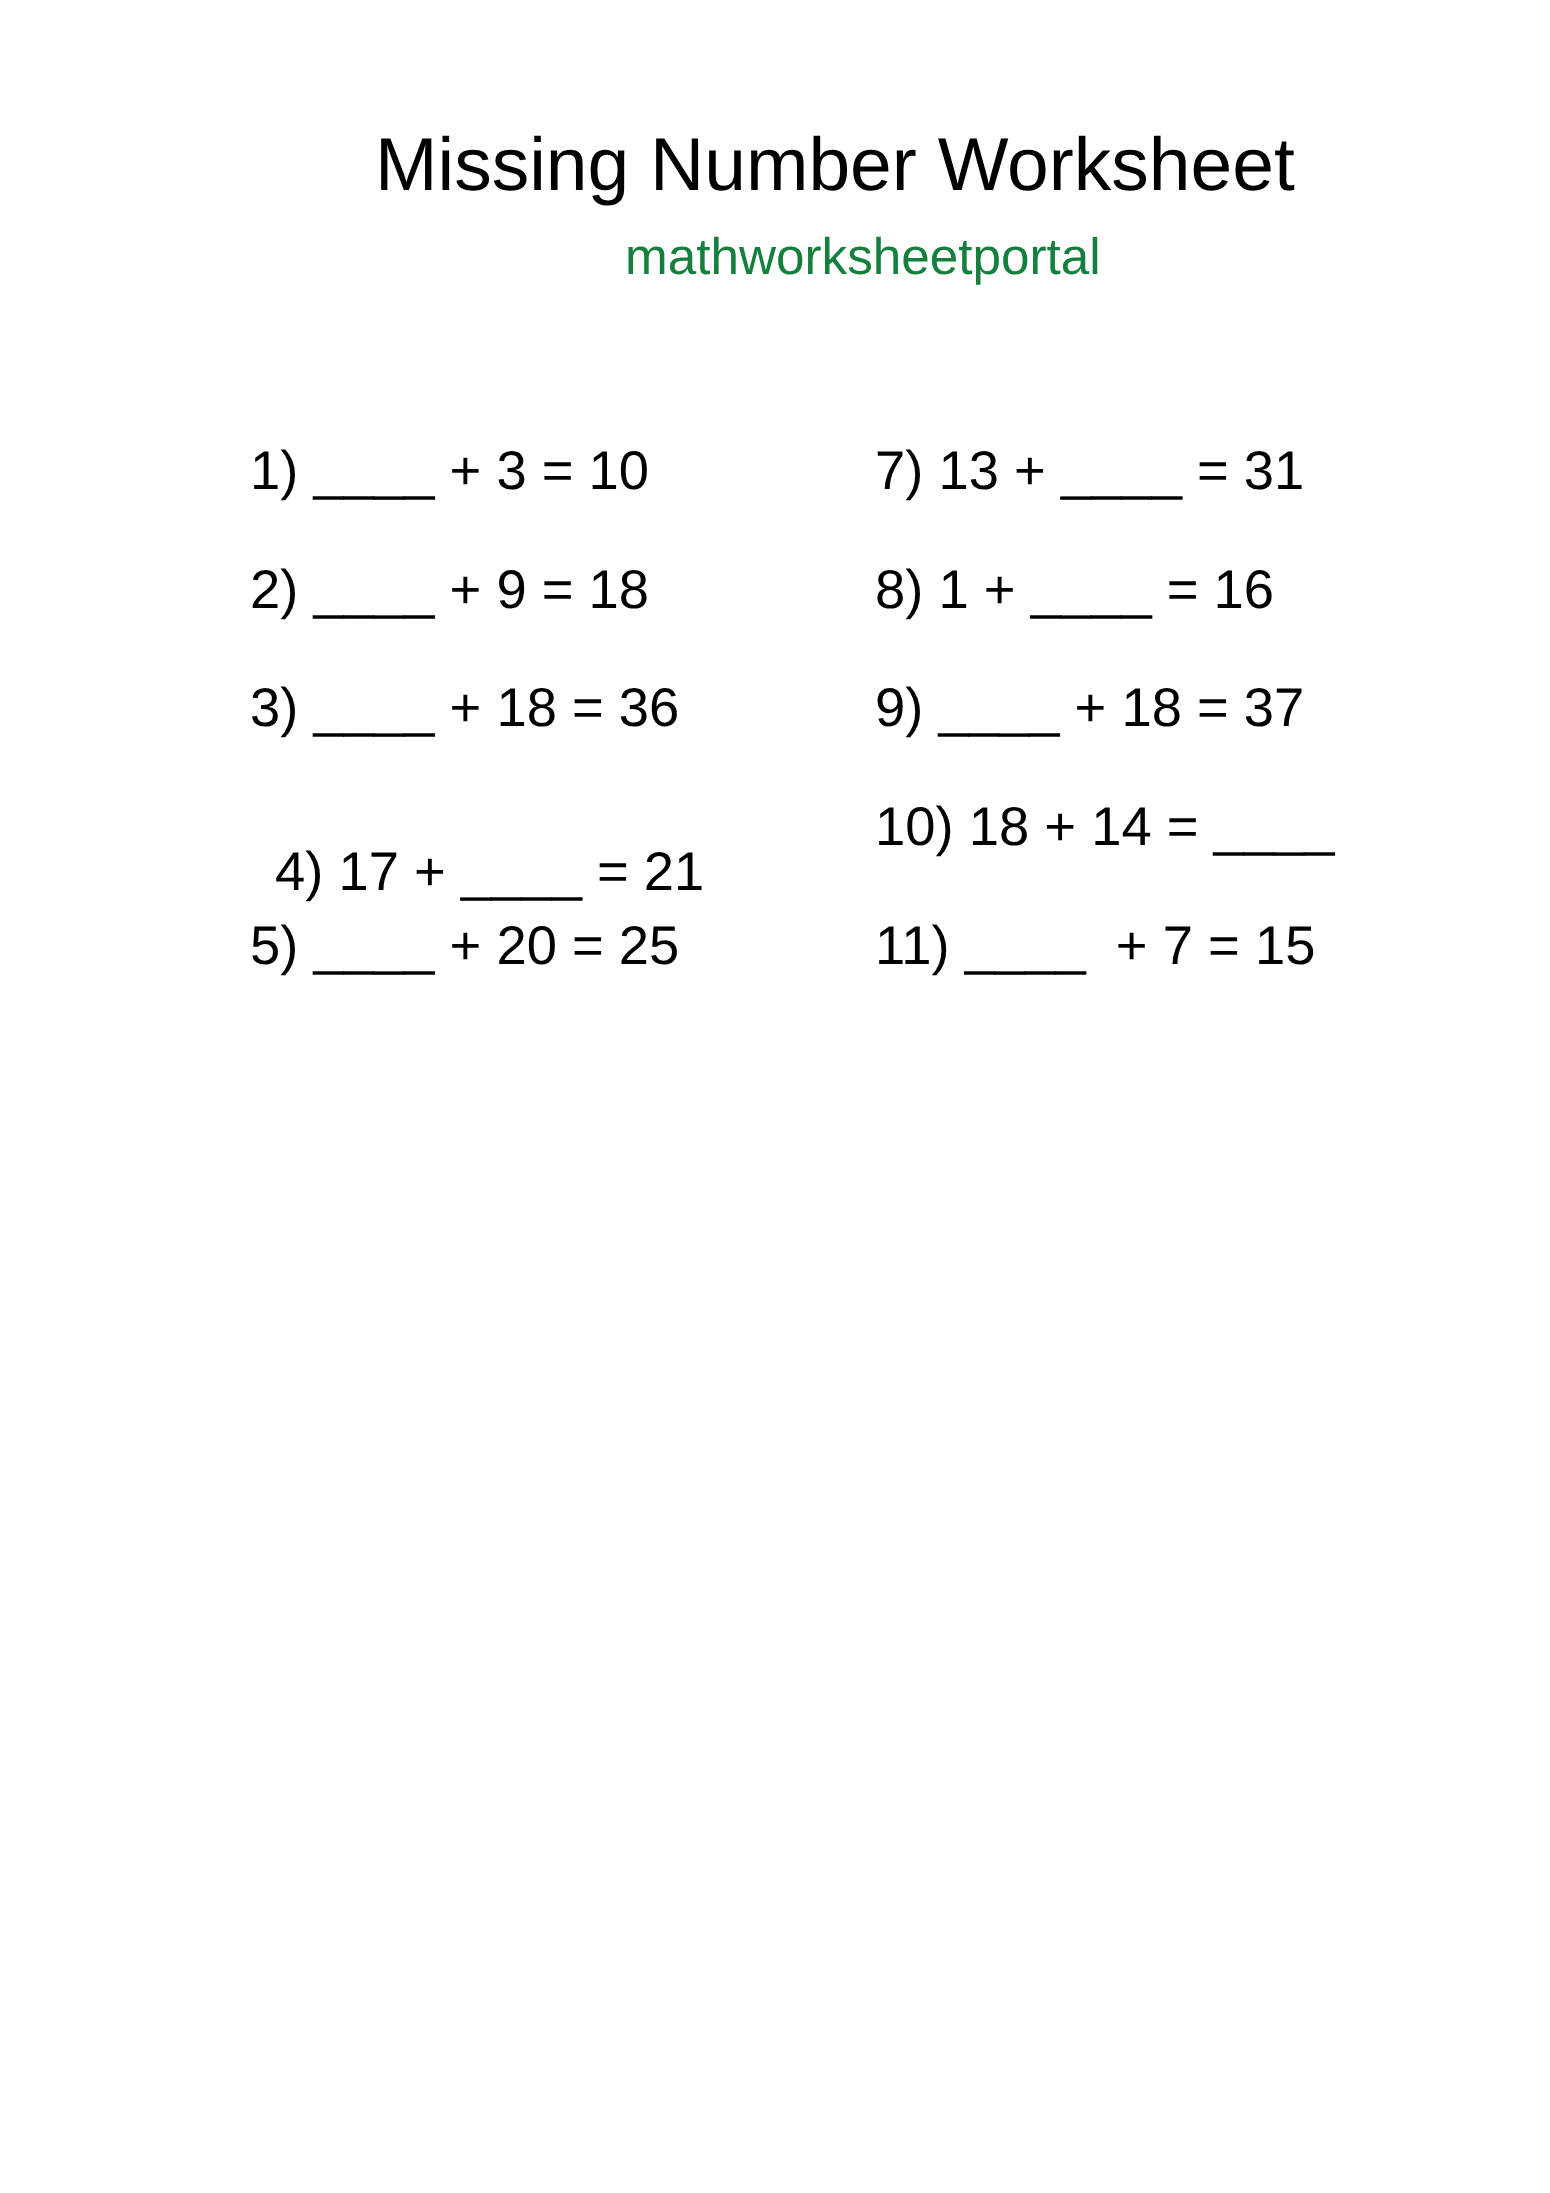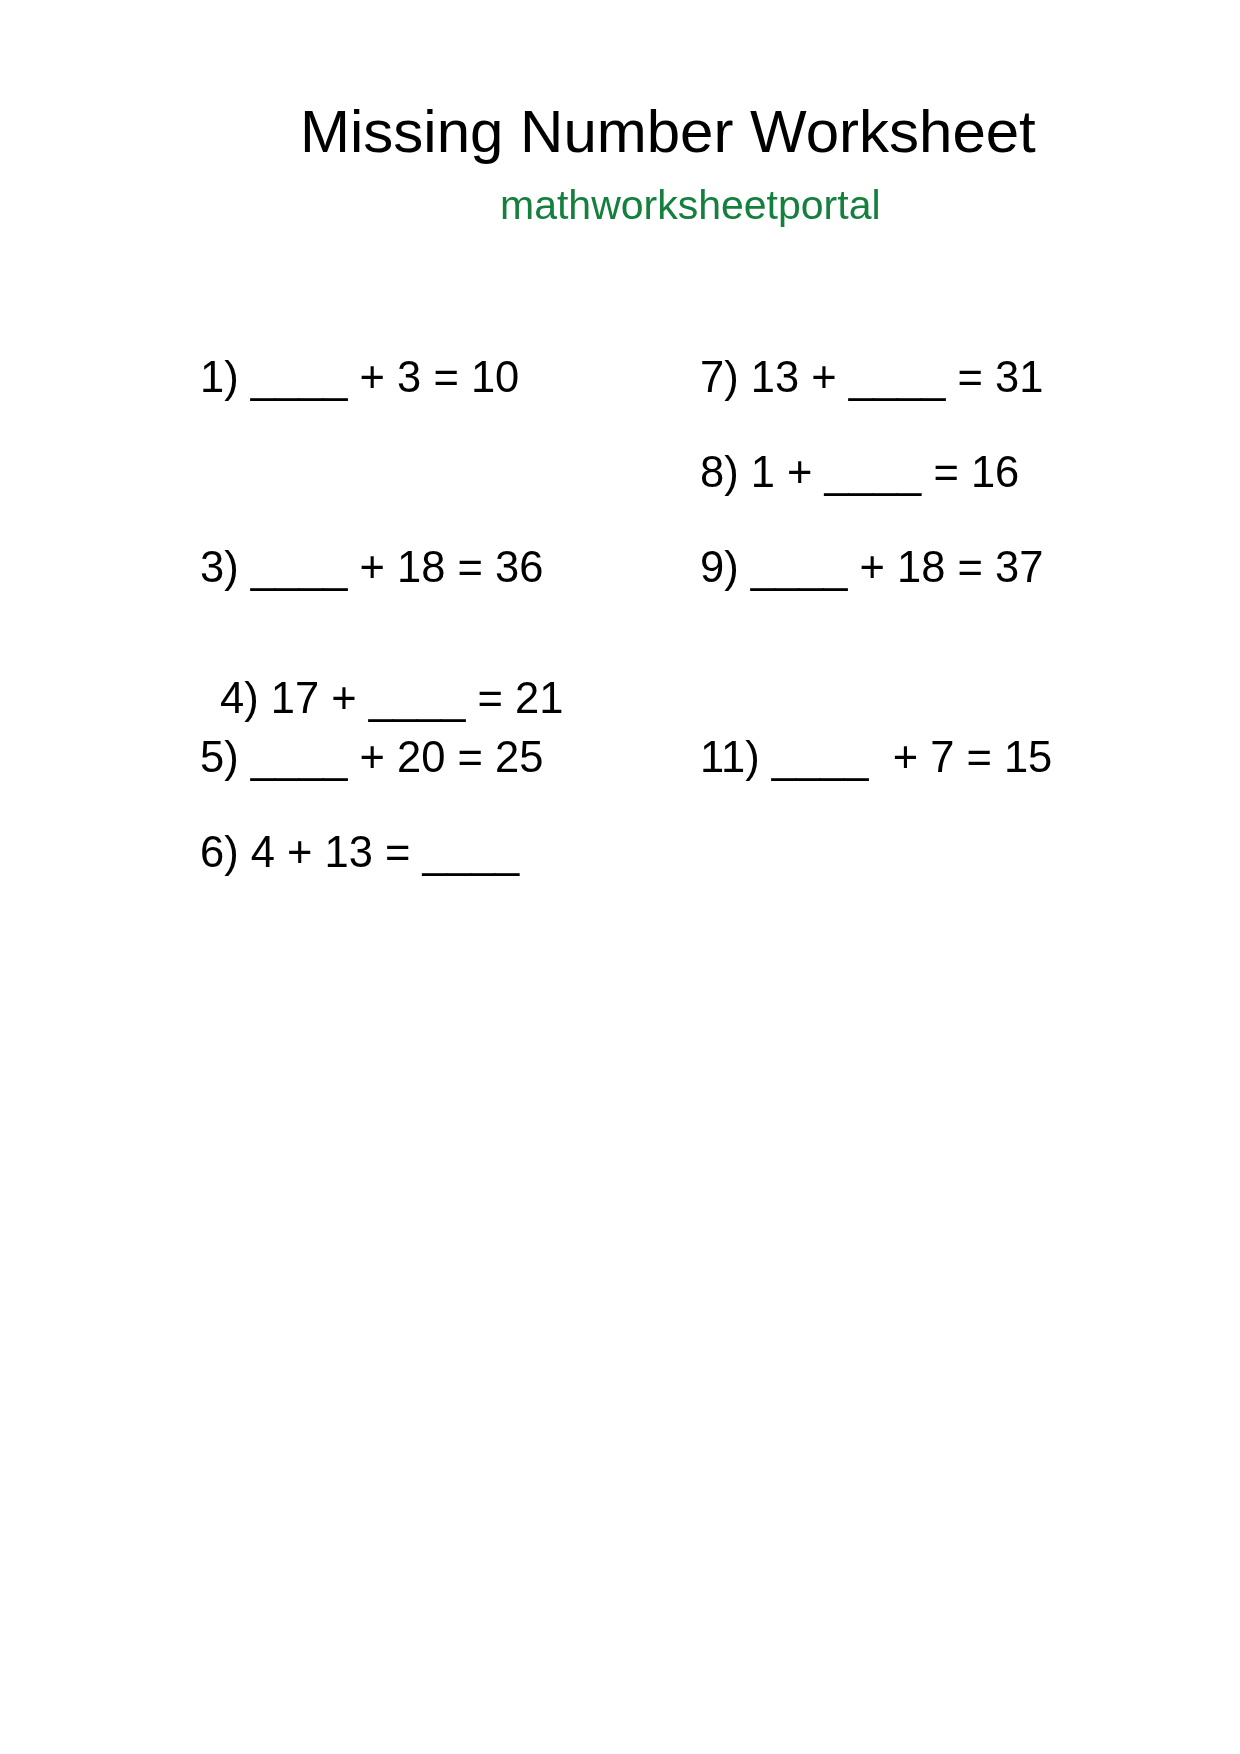--- a/index.html
+++ b/index.html
@@ -57,22 +57,23 @@
     .col-right { left: 700px; }
   </style>
 </head>
 <body>
 
 <h1 class="title">Missing Number Worksheet</h1>
 <div class="subtitle">mathworksheetportal</div>
 
 <div class="problems">
   <div class="problem col-left" style="top:352px;">1) ____ + 3 = 10</div>
+  <div class="problem col-left" style="top:447px;">2) ____ + 9 = 18</div>
   <div class="problem col-left" style="top:542px;">3) ____ + 18 = 36</div>
   <div class="problem col-left" style="top:673px;margin-left:20px;">4) 17 + ____ = 21</div>
   <div class="problem col-left" style="top:732px;">5) ____ + 20 = 25</div>
-  <div class="problem col-left" style="top:827px;">6) 4 + 13 = ____</div>
 
   <div class="problem col-right" style="top:352px;">7) 13 + ____ = 31</div>
   <div class="problem col-right" style="top:447px;">8) 1 + ____ = 16</div>
   <div class="problem col-right" style="top:542px;">9) ____ + 18 = 37</div>
+  <div class="problem col-right" style="top:637px;">10) 18 + 14 = ____</div>
   <div class="problem col-right" style="top:732px;">11) ____  + 7 = 15</div>
 </div>
 
 </body></html>

